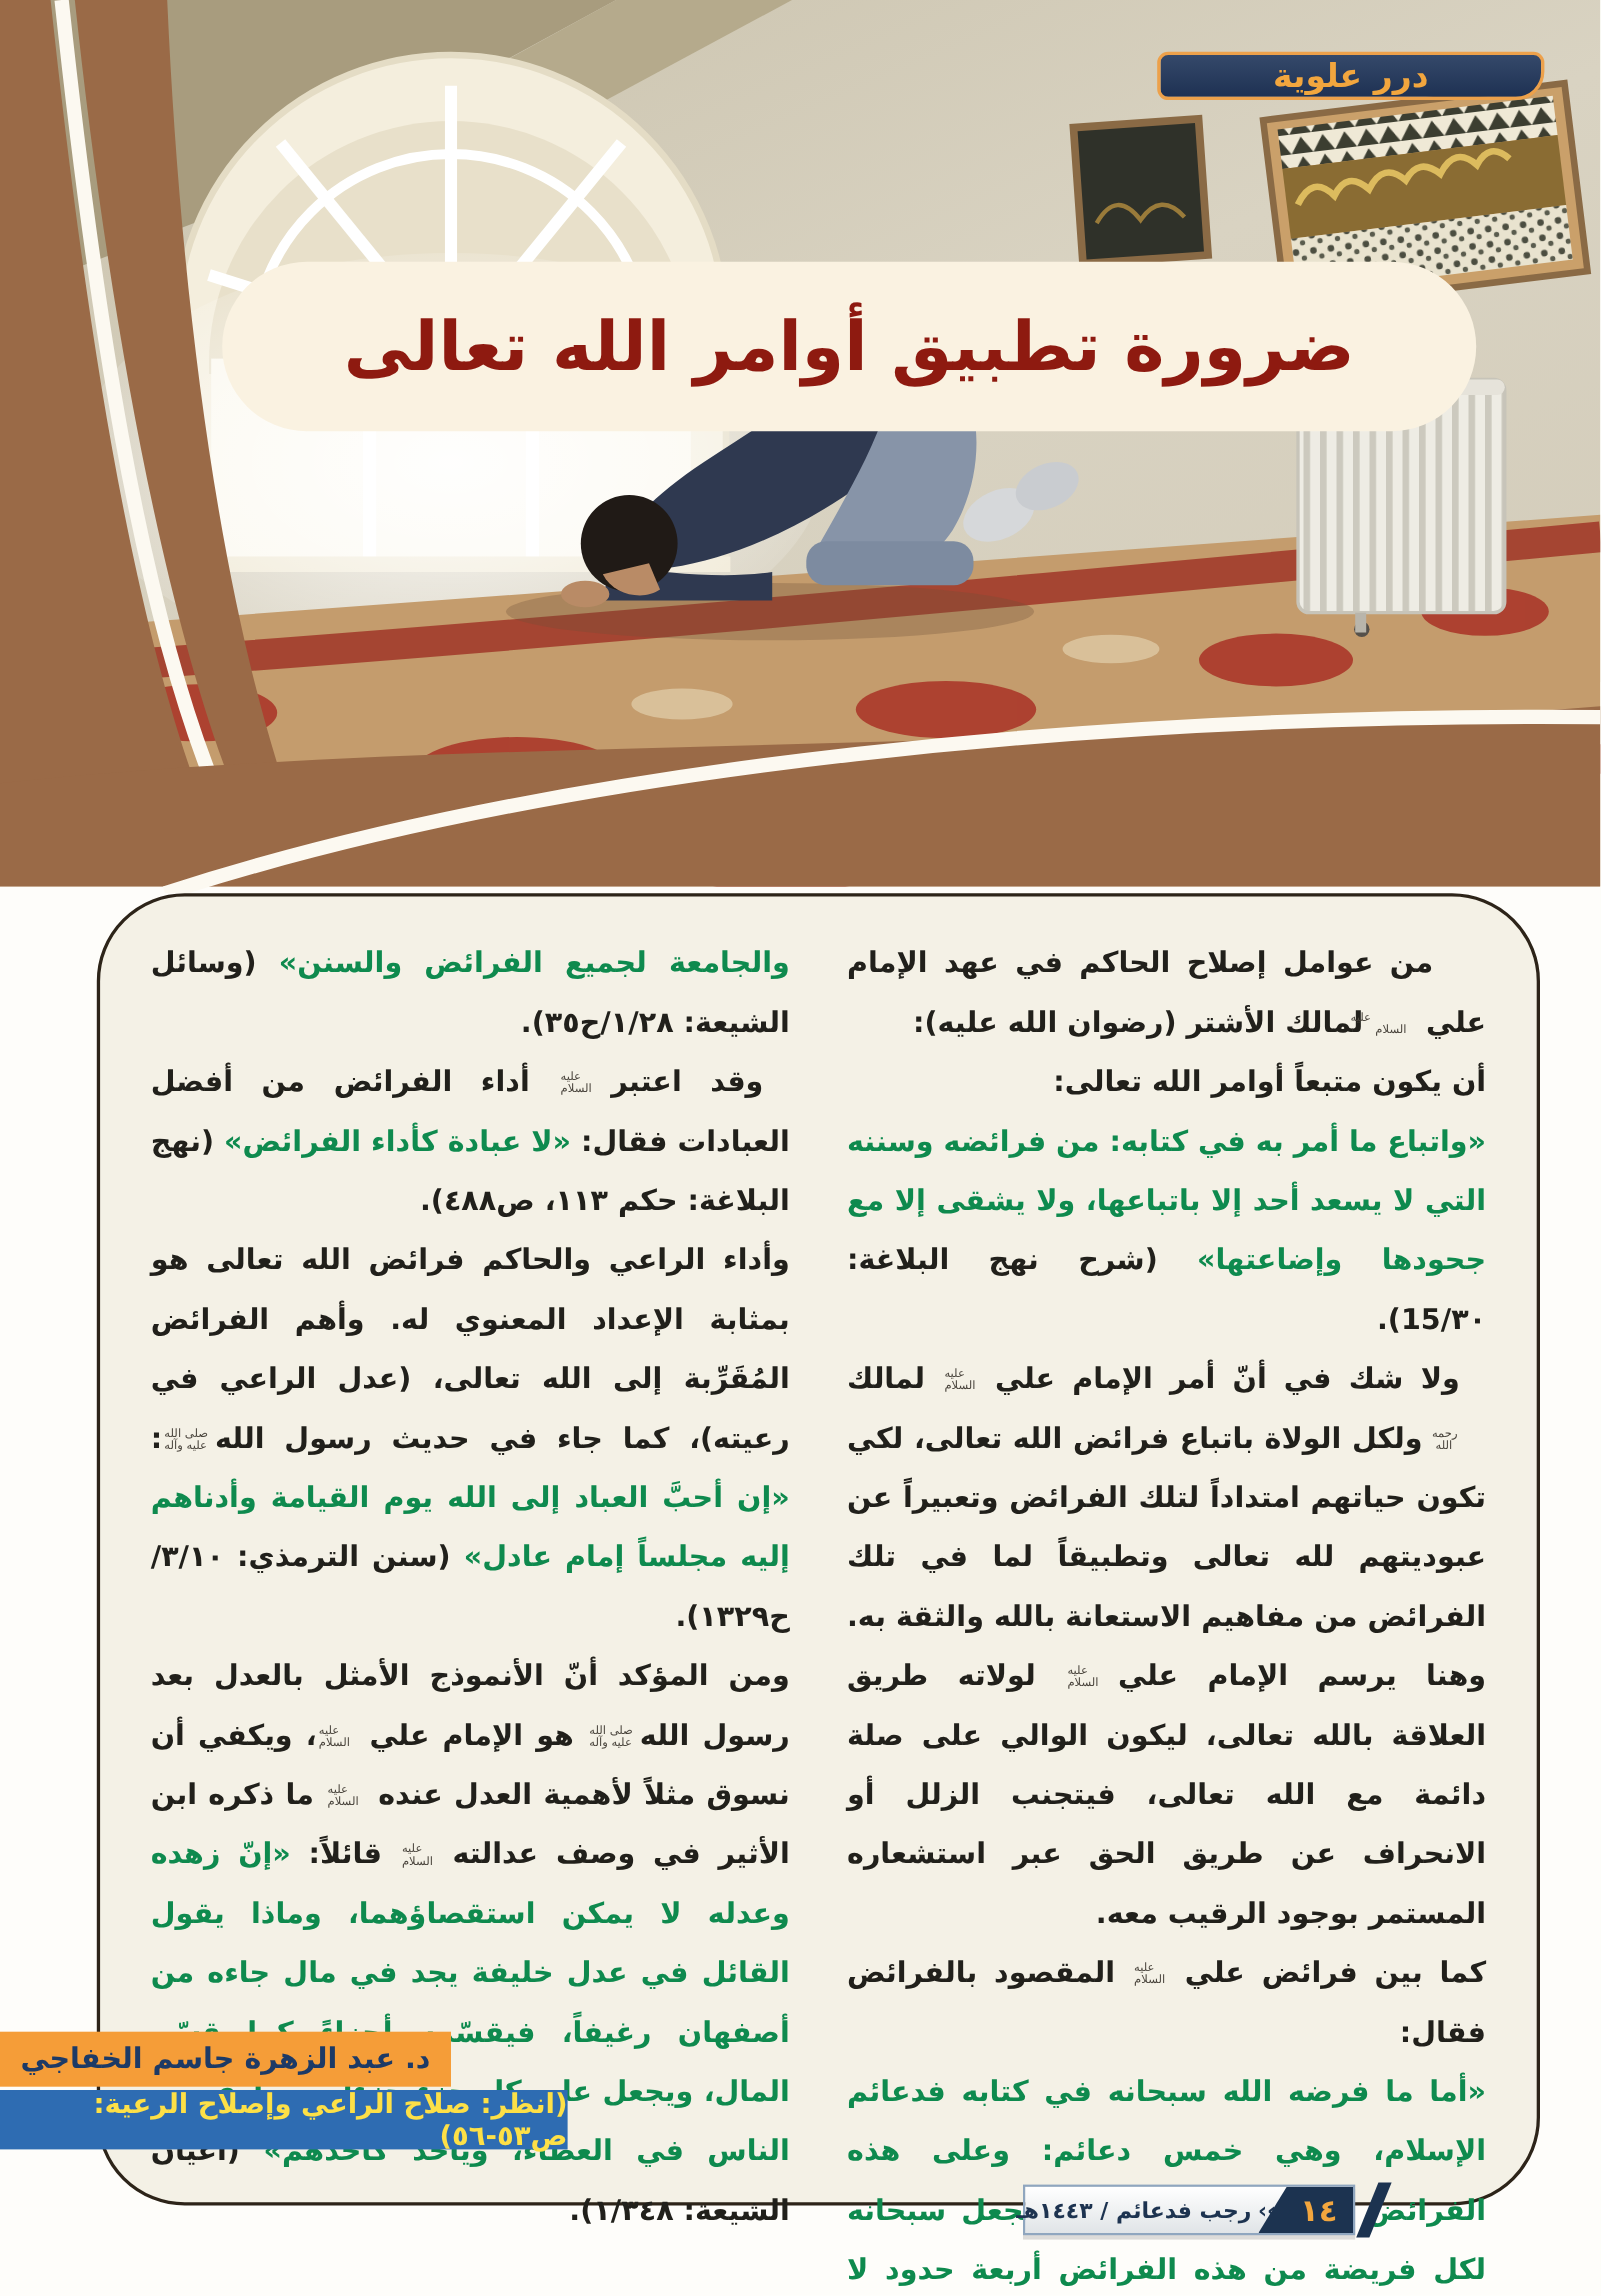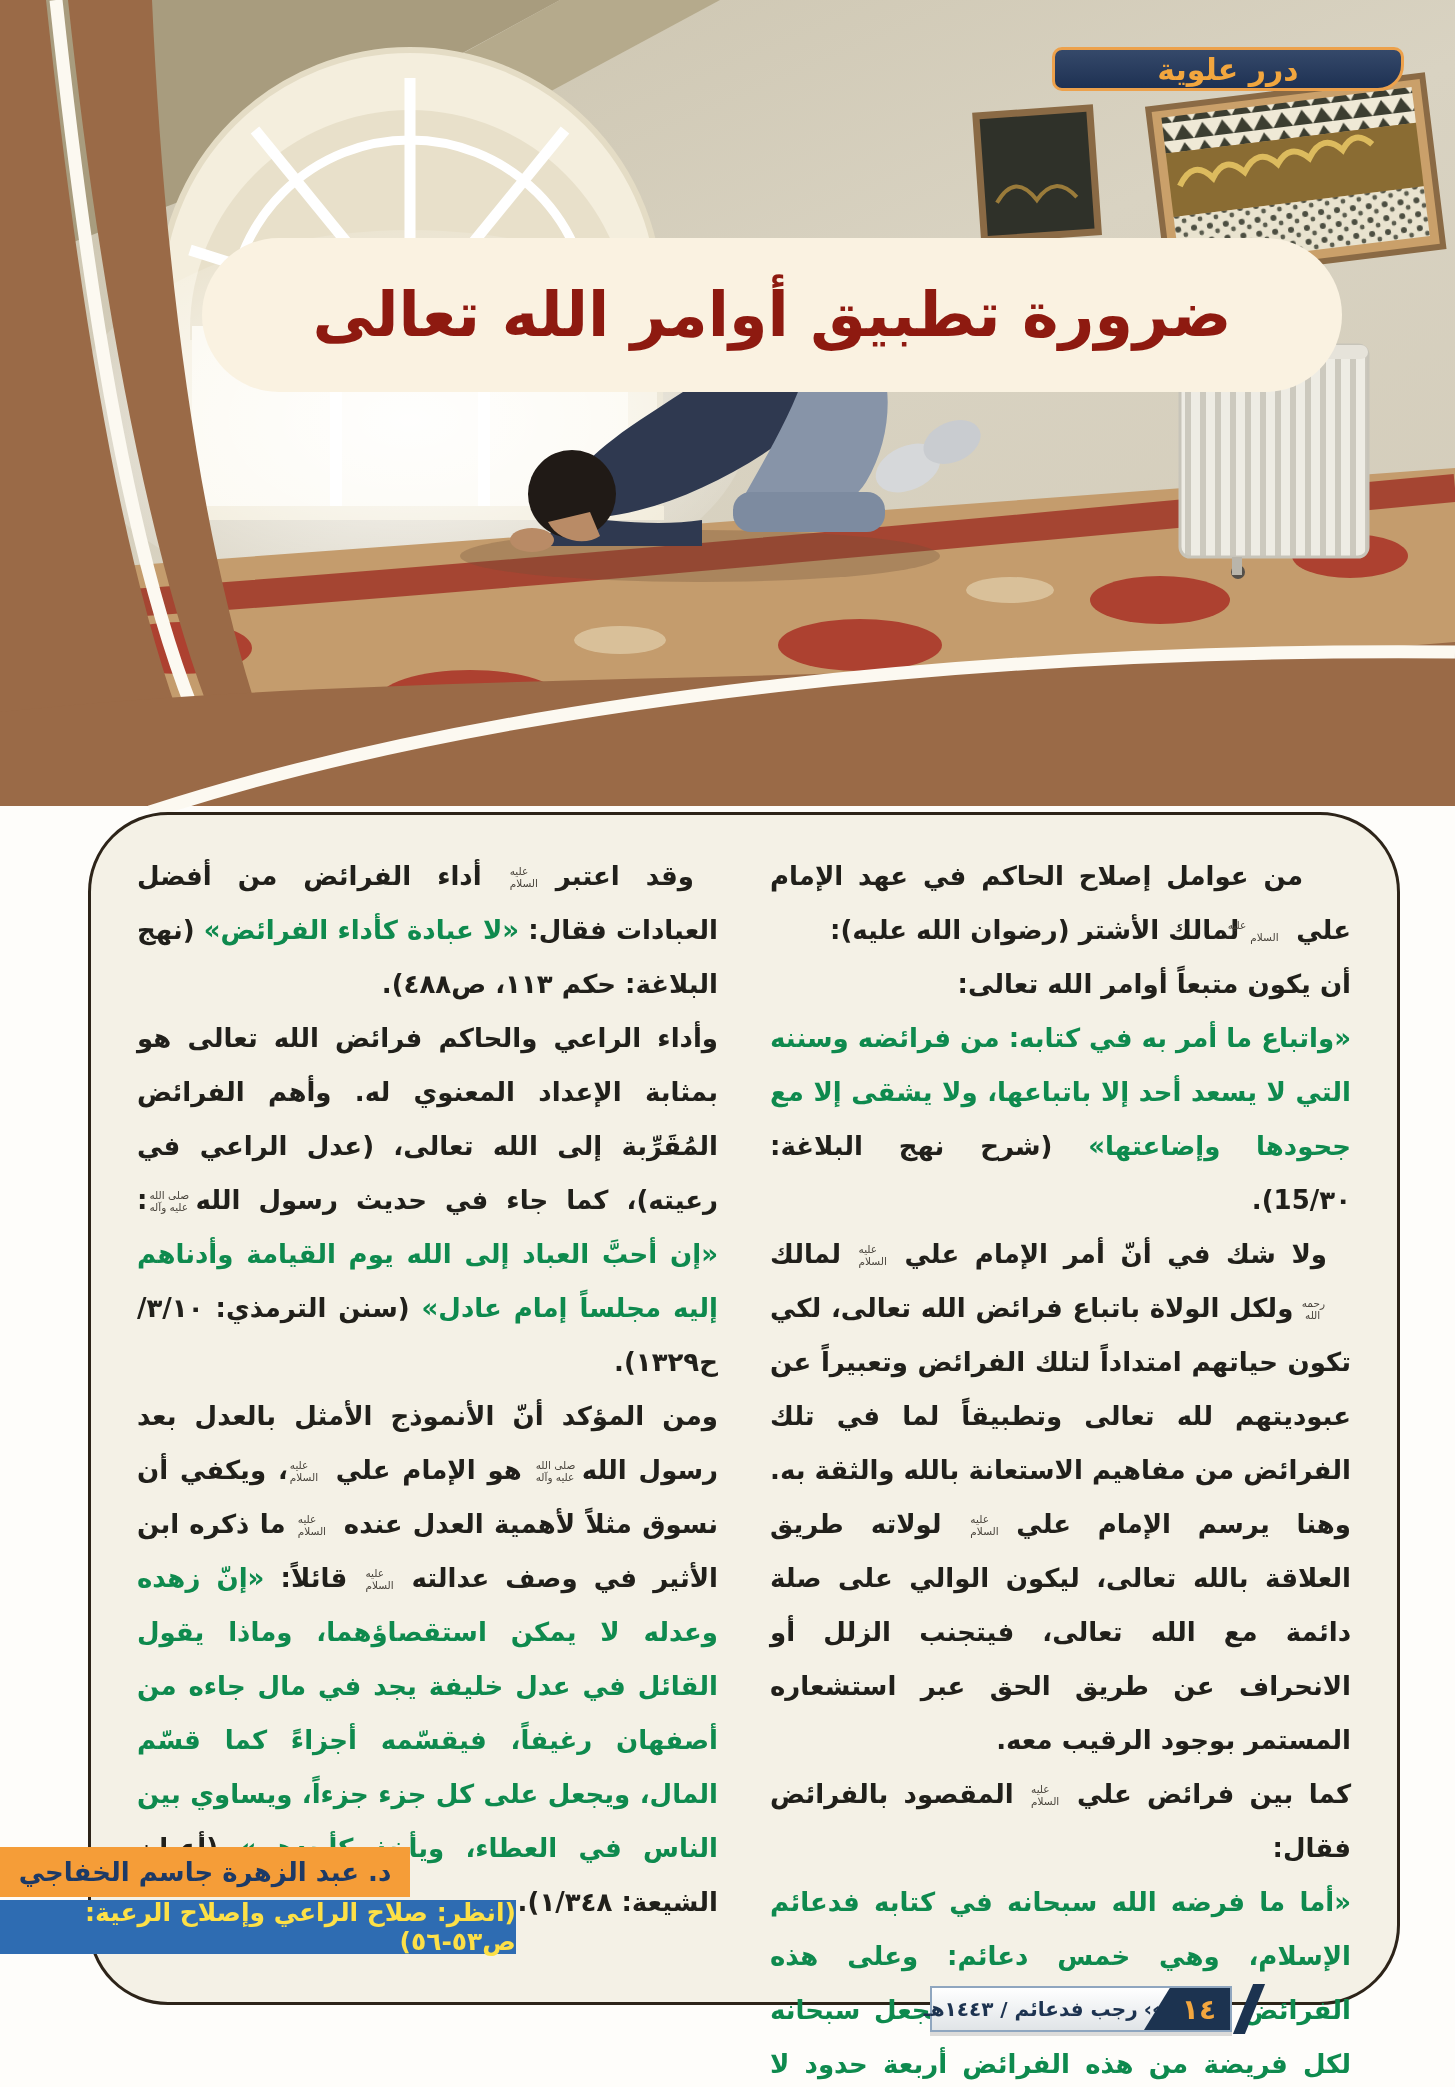--- a/index.html
+++ b/index.html
@@ -194,20 +194,21 @@
     <div class="cols">
       <div class="col">
           <p class="para indent"><span class="seg-n">من عوامل إصلاح الحاكم في عهد الإمام علي</span><span class="seg-h">عليه السلام</span><span class="seg-n"> لمالك الأشتر (رضوان الله عليه):</span></p>
           <p class="para"><span class="seg-n">أن يكون متبعاً أوامر الله تعالى:</span></p>
           <p class="para"><span class="seg-g">«واتباع ما أمر به في كتابه: من فرائضه وسننه التي لا يسعد أحد إلا باتباعها، ولا يشقى إلا مع جحودها وإضاعتها»</span><span class="seg-n"> (شرح نهج البلاغة: 15/٣٠).</span></p>
           <p class="para indent-sm"><span class="seg-n">ولا شك في أنّ أمر الإمام علي</span><span class="seg-h">عليه السلام</span><span class="seg-n"> لمالك</span><span class="seg-h">رحمه الله</span><span class="seg-n"> ولكل الولاة باتباع فرائض الله تعالى، لكي تكون حياتهم امتداداً لتلك الفرائض وتعبيراً عن عبوديتهم لله تعالى وتطبيقاً لما في تلك الفرائض من مفاهيم الاستعانة بالله والثقة به. وهنا يرسم الإمام علي</span><span class="seg-h">عليه السلام</span><span class="seg-n"> لولاته طريق العلاقة بالله تعالى، ليكون الوالي على صلة دائمة مع الله تعالى، فيتجنب الزلل أو الانحراف عن طريق الحق عبر استشعاره المستمر بوجود الرقيب معه.</span></p>
           <p class="para"><span class="seg-n">كما بين فرائض علي</span><span class="seg-h">عليه السلام</span><span class="seg-n"> المقصود بالفرائض فقال:</span></p>
           <p class="para"><span class="seg-g">«أما ما فرضه الله سبحانه في كتابه فدعائم الإسلام، وهي خمس دعائم: وعلى هذه الفرائض الخمس بُني الإسلام، فجعل سبحانه لكل فريضة من هذه الفرائض أربعة حدود لا يسع أحداً جهلها، أولها الصلاة ثم الزكاة ثم الصيام ثم الحج ثم الولاية، وهي خاتمتها</span></p>
         </div>
       <div class="col">
+          <p class="para"><span class="seg-g">والجامعة لجميع الفرائض والسنن»</span><span class="seg-n"> (وسائل الشيعة: ١/٢٨/ح٣٥).</span></p>
           <p class="para indent-sm"><span class="seg-n">وقد اعتبر</span><span class="seg-h">عليه السلام</span><span class="seg-n"> أداء الفرائض من أفضل العبادات فقال: </span><span class="seg-g">«لا عبادة كأداء الفرائض»</span><span class="seg-n"> (نهج البلاغة: حكم ١١٣، ص٤٨٨).</span></p>
           <p class="para"><span class="seg-n">وأداء الراعي والحاكم فرائض الله تعالى هو بمثابة الإعداد المعنوي له. وأهم الفرائض المُقَرِّبة إلى الله تعالى، (عدل الراعي في رعيته)، كما جاء في حديث رسول الله</span><span class="seg-h">صلى الله عليه وآله</span><span class="seg-n">: </span><span class="seg-g">«إن أحبَّ العباد إلى الله يوم القيامة وأدناهم إليه مجلساً إمام عادل»</span><span class="seg-n"> (سنن الترمذي: ٣/١٠/ح١٣٢٩).</span></p>
           <p class="para"><span class="seg-n">ومن المؤكد أنّ الأنموذج الأمثل بالعدل بعد رسول الله</span><span class="seg-h">صلى الله عليه وآله</span><span class="seg-n"> هو الإمام علي</span><span class="seg-h">عليه السلام</span><span class="seg-n">، ويكفي أن نسوق مثلاً لأهمية العدل عنده</span><span class="seg-h">عليه السلام</span><span class="seg-n"> ما ذكره ابن الأثير في وصف عدالته</span><span class="seg-h">عليه السلام</span><span class="seg-n"> قائلاً: </span><span class="seg-g">«إنّ زهده وعدله لا يمكن استقصاؤهما، وماذا يقول القائل في عدل خليفة يجد في مال جاءه من أصفهان رغيفاً، فيقسّمه أجزاءً كما قسّم المال، ويجعل على كل جزء جزءاً، ويساوي بين الناس في العطاء، ويأخذ كأحدهم»</span><span class="seg-n"> (أعيان الشيعة: ١/٣٤٨).</span></p>
         </div>
     </div>
   </div>
 
   <div class="author-box">
     <span>د. عبد الزهرة جاسم الخفاجي</span>
   </div>

